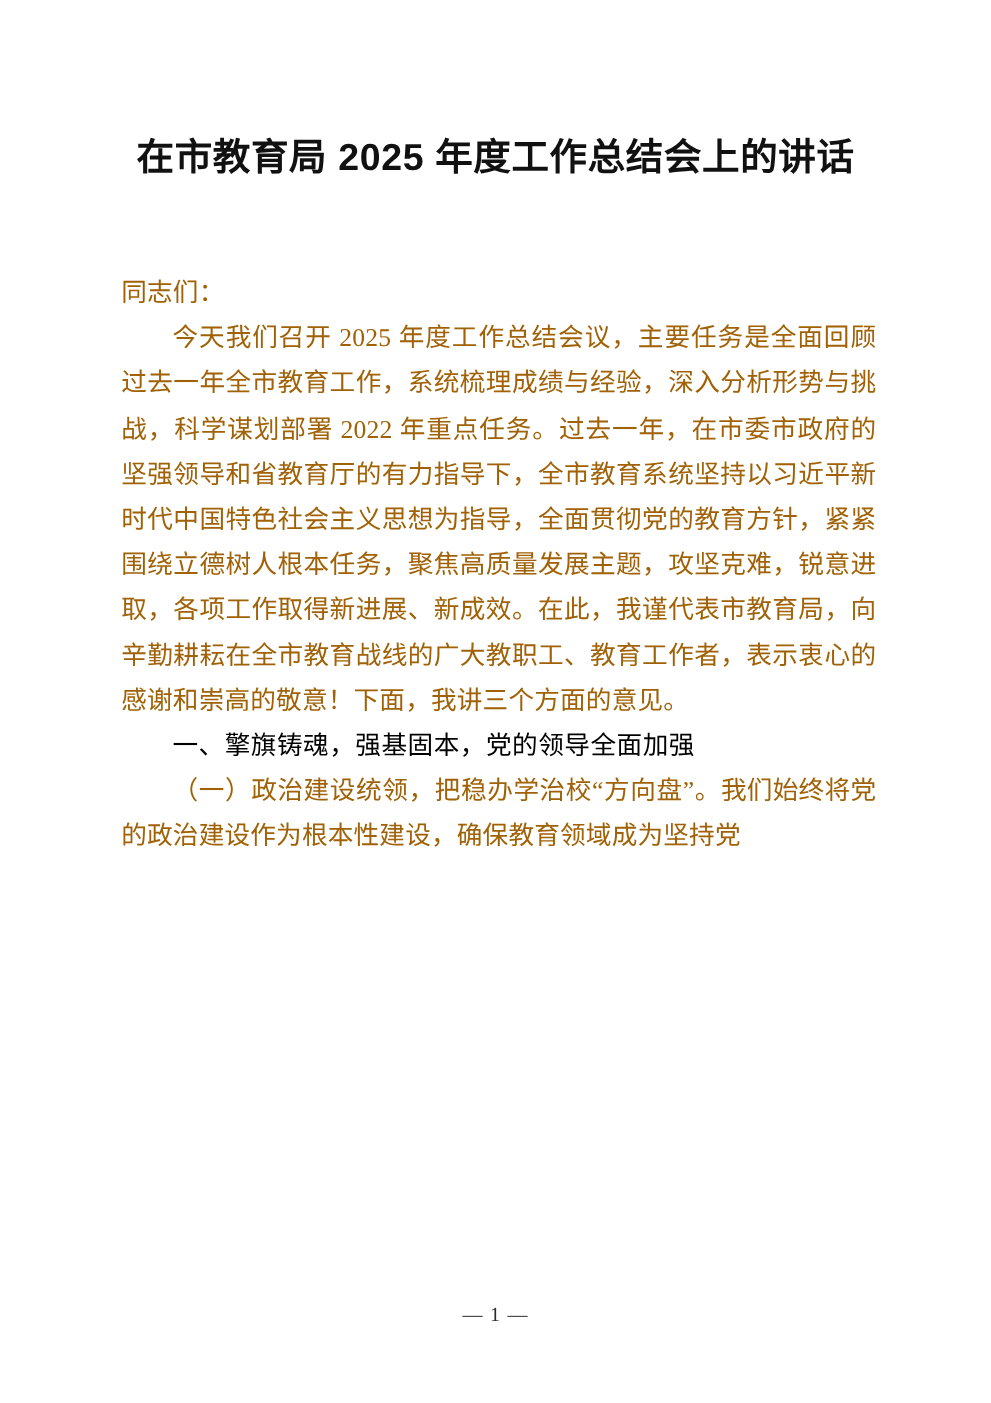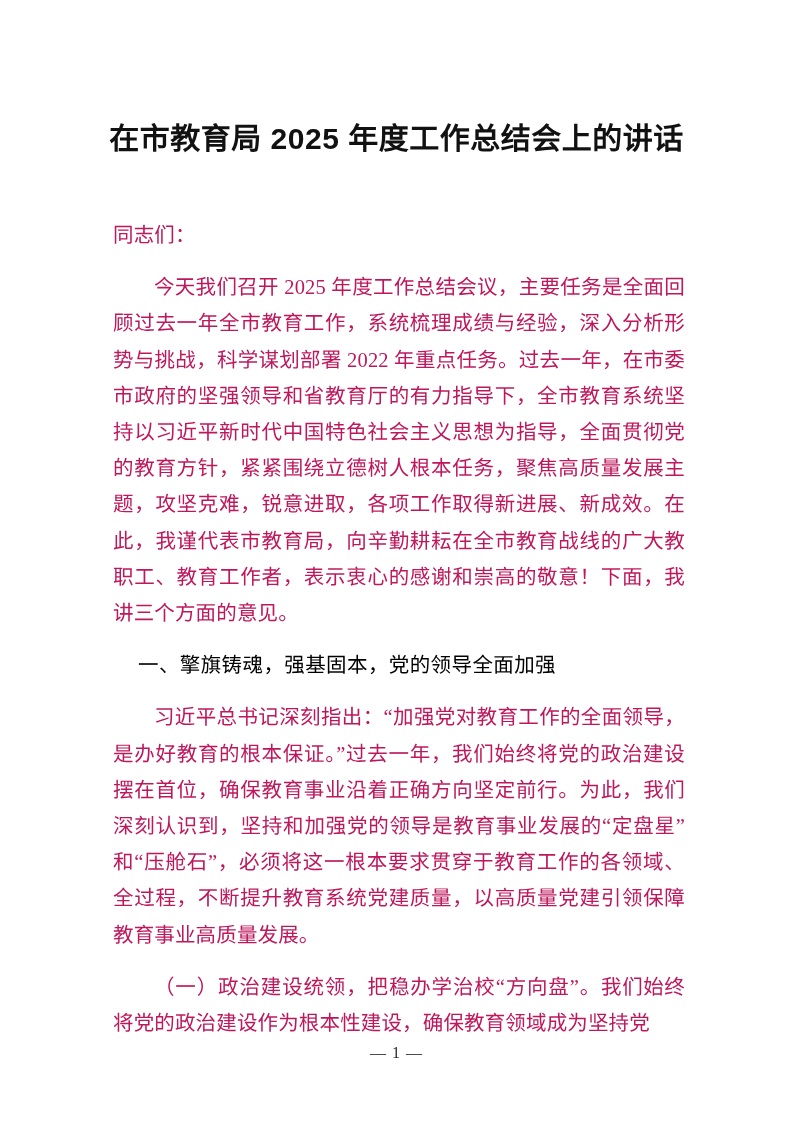--- a/index.html
+++ b/index.html
@@ -18,21 +18,21 @@
     -webkit-font-smoothing: antialiased;
   }
 
   .page {
     position: absolute;
     left: 0;
     top: 0;
     width: 793px;
     height: 1122px;
     box-sizing: border-box;
-    padding: 14px;
+    padding: 2px;
     background: #ffffff;
   }
 
   .doc-body {
     position: absolute;
     left: 97px;
     top: 0;
     width: 604px;
   }
 
@@ -46,26 +46,26 @@
     font-size: 30px;
     line-height: 44px;
     text-align: center;
     letter-spacing: 0.5px;
     color: #111111;
     word-break: break-all;
   }
 
   
   .para {
-    margin: 16px;
+    margin: 0;
     padding: 0;
     font-family: "Liberation Serif", "DejaVu Serif", serif;
     font-size: 20.5px;
     line-height: 36.2px;
-    color: #be185d;
+    color: #a16207;
     text-align: justify;
     text-justify: inter-ideograph;
     word-break: break-all;
     letter-spacing: 0.15px;
   }
 
   .para.salutation {
     margin-top: 41px;
     text-indent: 0;
   }
@@ -117,21 +117,20 @@
   <h1 class="doc-title">在市教育局 2025 年度工作总结会上的讲话</h1>
 
   <div class="doc-body" style="top:176px">
 
     <p class="para salutation">同志们：</p>
 
     <p class="para indented">今天我们召开 2025 年度工作总结会议，主要任务是全面回顾过去一年全市教育工作，系统梳理成绩与经验，深入分析形势与挑战，科学谋划部署 2022 年重点任务。过去一年，在市委市政府的坚强领导和省教育厅的有力指导下，全市教育系统坚持以习近平新时代中国特色社会主义思想为指导，全面贯彻党的教育方针，紧紧围绕立德树人根本任务，聚焦高质量发展主题，攻坚克难，锐意进取，各项工作取得新进展、新成效。在此，我谨代表市教育局，向辛勤耕耘在全市教育战线的广大教职工、教育工作者，表示衷心的感谢和崇高的敬意！下面，我讲三个方面的意见。</p>
 
     <p class="section-heading">一、擎旗铸魂，强基固本，党的领导全面加强</p>
 
-    <p class="para indented">习近平总书记深刻指出：“加强党对教育工作的全面领导，是办好教育的根本保证。”过去一年，我们始终将党的政治建设摆在首位，确保教育事业沿着正确方向坚定前行。为此，我们深刻认识到，坚持和加强党的领导是教育事业发展的“定盘星”和“压舱石”，必须将这一根本要求贯穿于教育工作的各领域、全过程，不断提升教育系统党建质量，以高质量党建引领保障教育事业高质量发展。</p>
 
     <p class="para indented"><span class="sub-run">（一）政治建设统领，把稳办学治校“方向盘”。</span><span>我们始终将党的政治建设作为根本性建设，确保教育领域成为坚持党</span></p>
 
   </div>
 
   <div class="page-footer">— 1 —</div>
 
 </div>
 
 </body></html>

